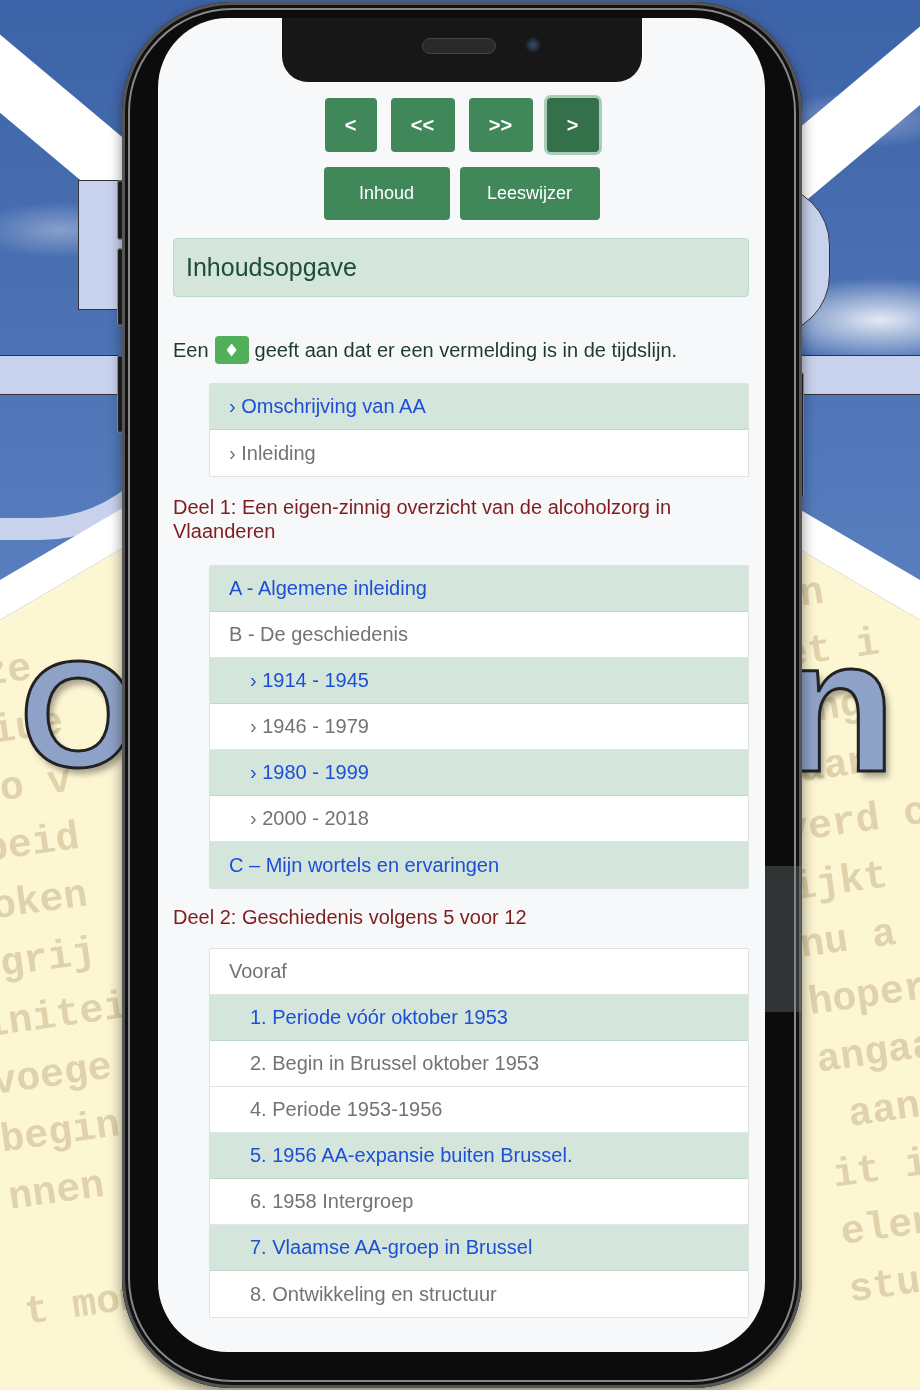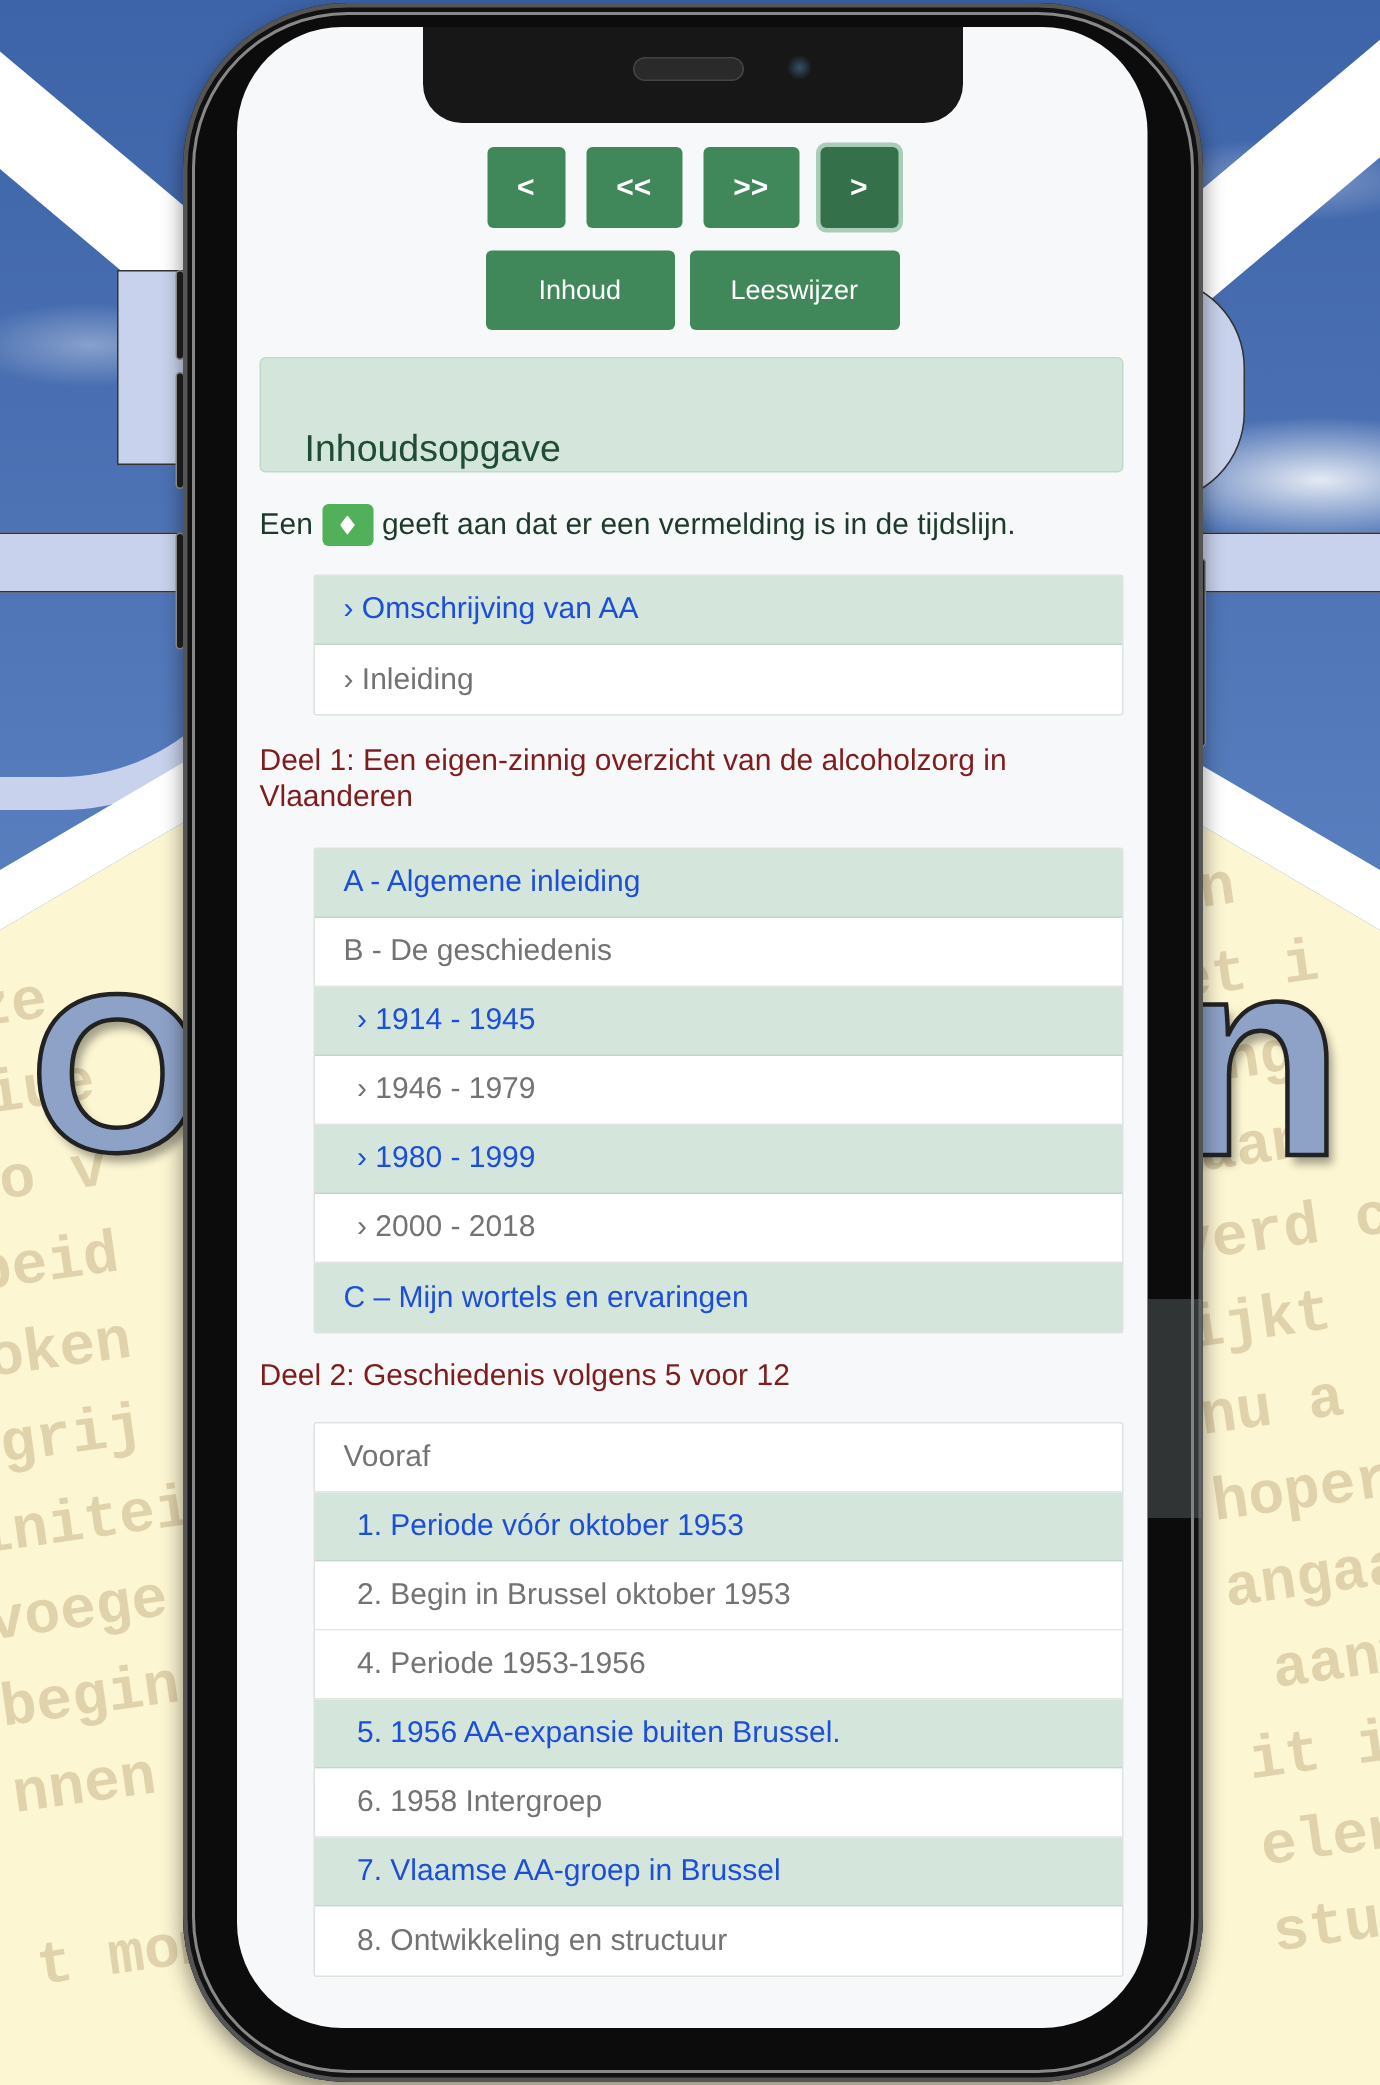--- a/index.html
+++ b/index.html
@@ -114,23 +114,23 @@
   }
   .action-btn {
     height: 53px; background: #40875a; color: #fff; border-radius: 4px;
     display: flex; align-items: center; justify-content: center;
     font-size: 18px; border: none; cursor: pointer;
   }
   .action-btn.inhoud { width: 126px; }
   .action-btn.lees { width: 140px; }
 
   .title-box {
-    position: absolute; top: 220px; left: 15px; width: 576px; height: 77px;
+    position: absolute; top: 220px; left: 15px; width: 576px; height: 59px;
     background: #d4e6dc; border: 1px solid #bfdac9; border-radius: 4px;
-    padding-left: 29px; display: flex; align-items: flex-end;
+    padding-left: 12px; display: flex; align-items: center;
     color: #1e4d33; font-size: 25px;
   }
   .legend {
     position: absolute; top: 318px; left: 15px; font-size: 20px; color: #1e3a2a;
     display: flex; align-items: center; white-space: nowrap;
   }
   .legend .badge {
     display: inline-flex; width: 34px; height: 28px; background: #52b05a; border-radius: 4px;
     margin: 0 6px 0 6px; align-items: center; justify-content: center;
   }
@@ -143,21 +143,21 @@
     position: absolute; left: 51px; width: 540px;
     border: 1px solid #dde3e0; border-radius: 2px; overflow: hidden;
   }
   .li {
     height: 46px; display: flex; align-items: center; padding-left: 19px;
     font-size: 20px; border-bottom: 1px solid #c2d6ca; cursor: pointer;
   }
   .li:last-child { border-bottom: none; }
   .li.green { background: #d4e6dc; color: #1d4ed8; }
   .li.white { background: #ffffff; color: #737373; border-bottom-color: #e2e7e4; }
-  .li.indent { padding-left: 28px; }
+  .li.indent { padding-left: 40px; }
 
   .list1 { top: 365px; }
   .list2 { top: 547px; }
   .list3 { top: 930px; }
 
   .section-head {
     position: absolute; left: 15px; width: 580px; font-size: 20px; line-height: 24px; color: #7f1d1d;
   }
   .sec1 { top: 477px; }
   .sec2 { top: 887px; }

